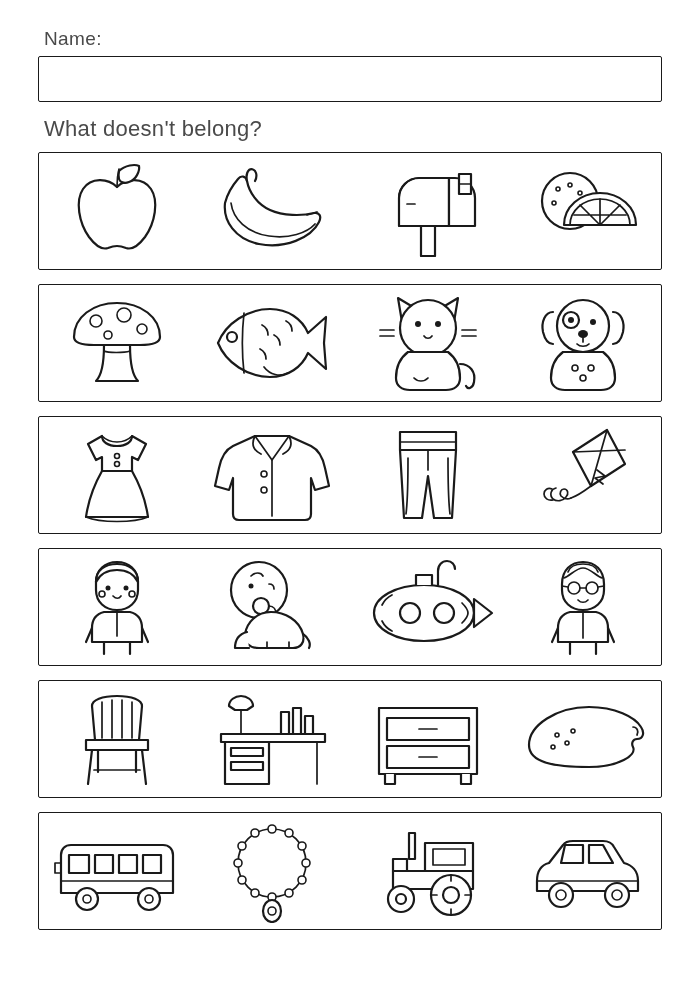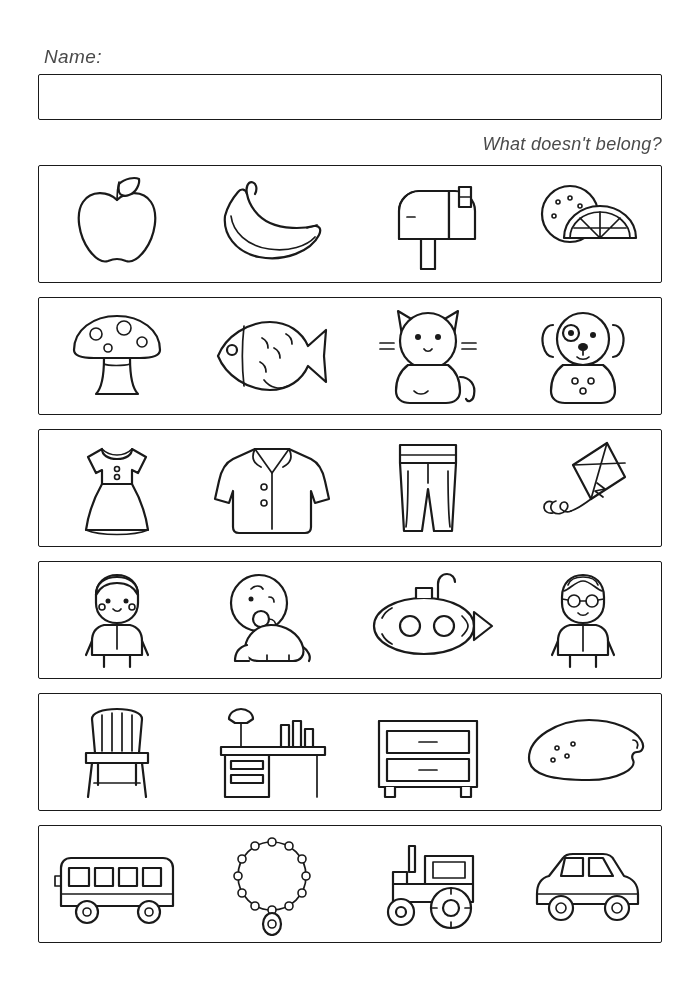--- a/index.html
+++ b/index.html
@@ -9,45 +9,43 @@
   }
   body {
     width: 700px; height: 988px;
     font-family: "Liberation Sans", sans-serif;
     color: #3a3a3a;
     position: relative;
     overflow: hidden;
   }
   .page {
     width: 700px; height: 988px;
-    padding: 40px 38px 20px 38px;
+    padding: 22px 38px 20px 38px;
     position: relative;
-    font-style: italic;
   }
   .name-label {
     font-size: 19px;
     color: #4a4a4a;
     letter-spacing: 0.4px;
     margin: 6px 0 6px 6px;
     font-weight: 400;
   }
   .name-box {
     height: 46px;
     border: 1.6px solid #1a1a1a;
     border-radius: 2px;
     margin-bottom: 14px;
     background: #fff;
   }
   .prompt {
-    font-size: 18px;
+    font-size: 22px;
     color: #4a4a4a;
     letter-spacing: 0.3px;
     margin: 0 0 10px 6px;
     font-weight: 400;
-    text-align: right;
   }
   .rows {
     display: flex;
     flex-direction: column;
     gap: 14px;
   }
   .row {
     border: 1.6px solid #1a1a1a;
     border-radius: 2px;
     height: 118px;

